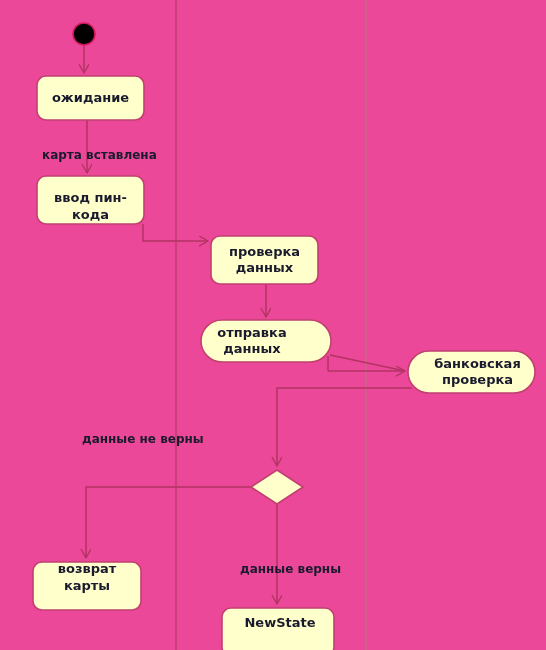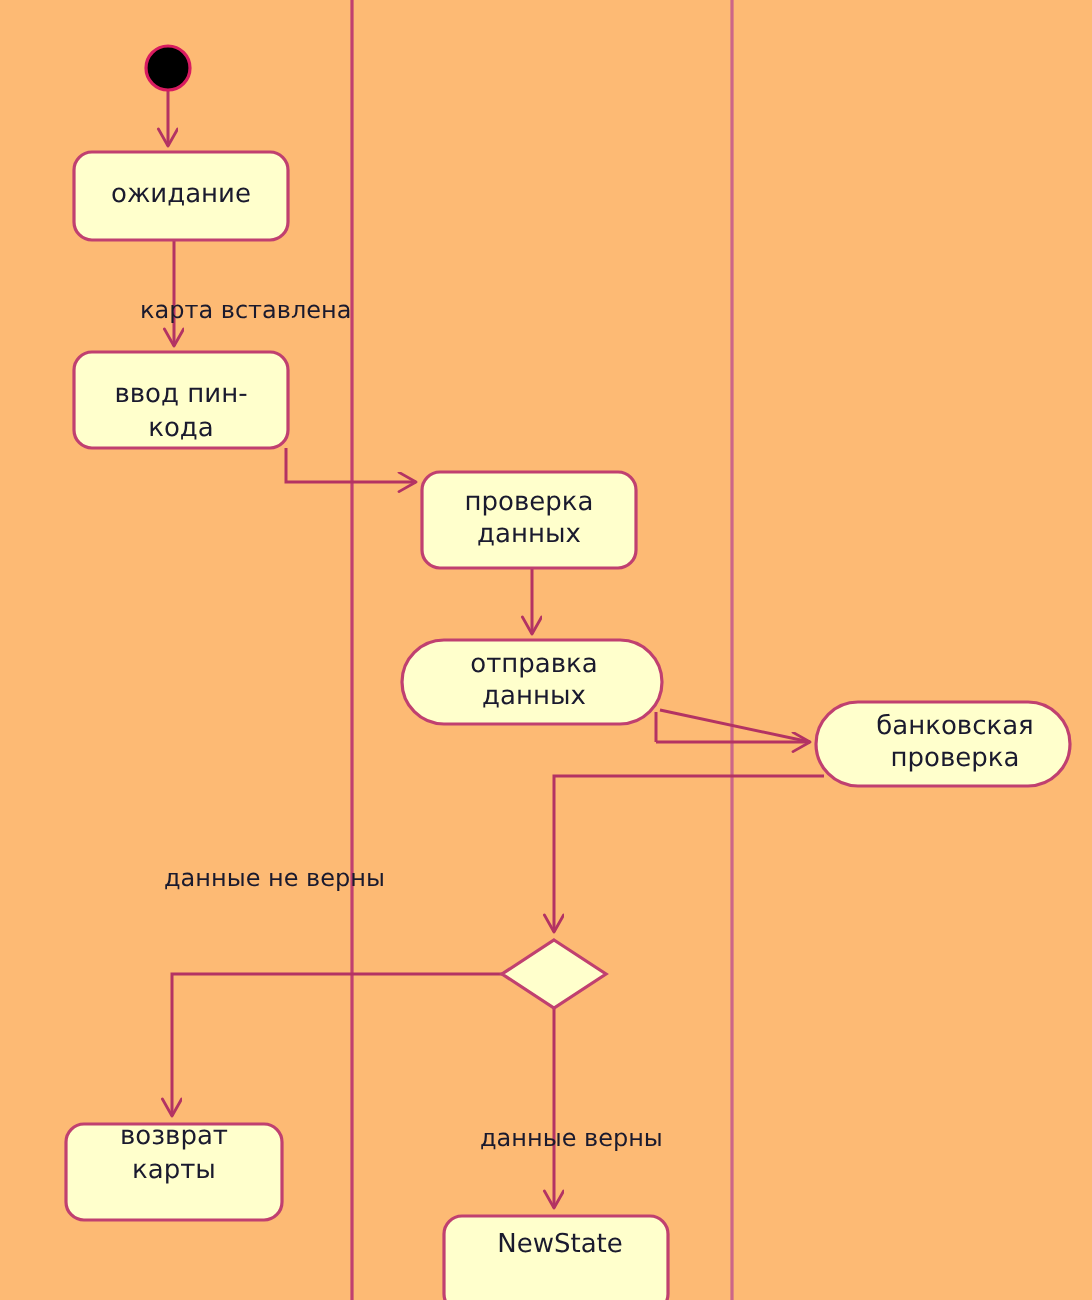--- a/index.html
+++ b/index.html
@@ -10,21 +10,22 @@
   body {
     width: 546px;
     height: 650px;
     font-family: "DejaVu Sans", "Liberation Sans", sans-serif;
     overflow: hidden;
   }
   #diagram-root {
     position: relative;
     width: 546px;
     height: 650px;
-    background: #fdba74;
+    background: #ec4899;
+    font-weight: bold;
   }
   #diagram-svg {
     position: absolute;
     left: 0;
     top: 0;
     width: 546px;
     height: 650px;
   }
   .node-label {
     position: absolute;
@@ -101,30 +102,30 @@
   </svg>
 
   <div class="node-label" style="left:37px; top:76px; width:107px; height:44px;">ожидание</div>
 
   <div class="node-label" style="left:37px; top:176px; width:107px; height:61px;">ввод пин-
 кода</div>
 
   <div class="node-label" style="left:211px; top:236px; width:107px; height:48px;">проверка
 данных</div>
 
-  <div class="node-label" style="left:201px; top:320px; width:132px; height:42px;">отправка
+  <div class="node-label" style="left:186px; top:320px; width:132px; height:42px;">отправка
 данных</div>
 
   <div class="node-label" style="left:408px; top:351px; width:139px; height:42px;">банковская
 проверка</div>
 
   <div class="node-label" style="left:33px; top:562px; width:108px; height:31px;">возврат
 карты</div>
 
   <div class="node-label" style="left:222px; top:608px; width:116px; height:30px;">NewState</div>
 
-  <div class="edge-label" style="left:42px; top:148px;margin-left:28px;">карта вставлена</div>
+  <div class="edge-label" style="left:42px; top:148px;">карта вставлена</div>
 
   <div class="edge-label" style="left:82px; top:432px;">данные не верны</div>
 
   <div class="edge-label" style="left:240px; top:562px;">данные верны</div>
 
 </div>
 
 </body></html>

